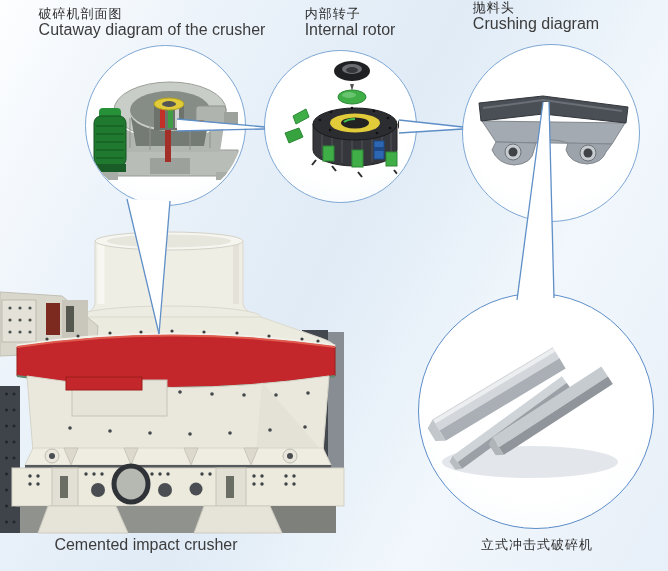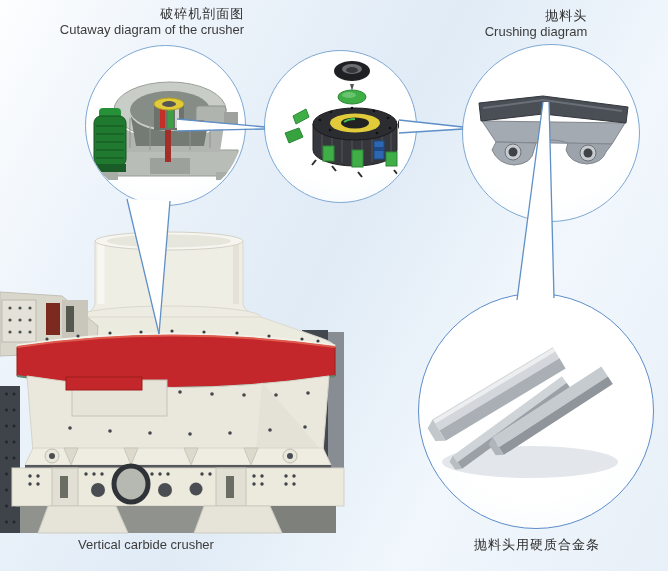--- a/index.html
+++ b/index.html
@@ -8,50 +8,54 @@
     font-family:"Liberation Sans","DejaVu Sans",sans-serif;
     background:linear-gradient(118deg,#fdfeff 0%,#ecf3fa 22%,#e0ebf6 48%,#f1f7fc 72%,#e7eff8 100%);
   }
   .bubble{
     position:absolute;border-radius:50%;
     background:radial-gradient(circle at 50% 38%,#ffffff 62%,#f4f8fb 100%);
     border:1px solid #7fa8d4;z-index:1;
   }
   #illustration{position:absolute;left:0;top:0;z-index:2;pointer-events:none;}
   .callout-label,.caption{
-    position:absolute;transform:translateX(-50%);text-align:right;
+    position:absolute;transform:translateX(-50%);text-align:left;
     color:#333;z-index:3;white-space:nowrap;
   }
   .zh{font-size:13px;letter-spacing:1px;color:#2d2d2d;line-height:16px;}
-  .en{font-size:13px;color:#3c3c3c;line-height:14px;margin-top:1px;}
+  .en{font-size:16px;color:#3c3c3c;line-height:14px;margin-top:1px;}
 </style>
 </head>
 <body>
 
 <div id="canvas">
 
   <div class="bubble" style="left:85px;top:45px;width:159px;height:159px"></div>
   <div class="bubble" style="left:264px;top:50px;width:151px;height:151px"></div>
   <div class="bubble" style="left:462px;top:44px;width:176px;height:176px"></div>
   <div class="bubble" style="left:418px;top:293px;width:234px;height:234px;border-color:#5d8dc9"></div>
 
   <div class="callout-label" style="left:152px;top:6px">
     <div class="zh">破碎机剖面图</div>
     <div class="en">Cutaway diagram of the crusher</div>
   </div>
-  <div class="callout-label" style="left:536px;top:8px">
+  <div class="callout-label" style="left:350px;top:6px">
+    <div class="zh">内部转子</div>
+    <div class="en">Internal rotor</div>
+  </div>
+  <div class="callout-label" style="left:536px;top:0">
     <div class="zh">抛料头</div>
     <div class="en">Crushing diagram</div>
   </div>
 
   <div class="caption" style="left:146px;top:537px">
-    <div class="en">Vertical carbide crusher</div>
+    <div class="en">Cemented impact crusher</div>
   </div>
   <div class="caption" style="left:537px;top:537px">
-    <div class="zh">抛料头用硬质合金条</div>
+    <div class="zh">立式冲击式破碎机</div>
   </div>
 
   <svg id="illustration" width="668" height="571" viewBox="0 0 668 571">
     <defs>
       <clipPath id="clipC1">
           <circle cx="164.5" cy="124.5" r="79"></circle>
         </clipPath>
       <clipPath id="clipC2">
           <circle cx="339.5" cy="125.5" r="75"></circle>
         </clipPath>

